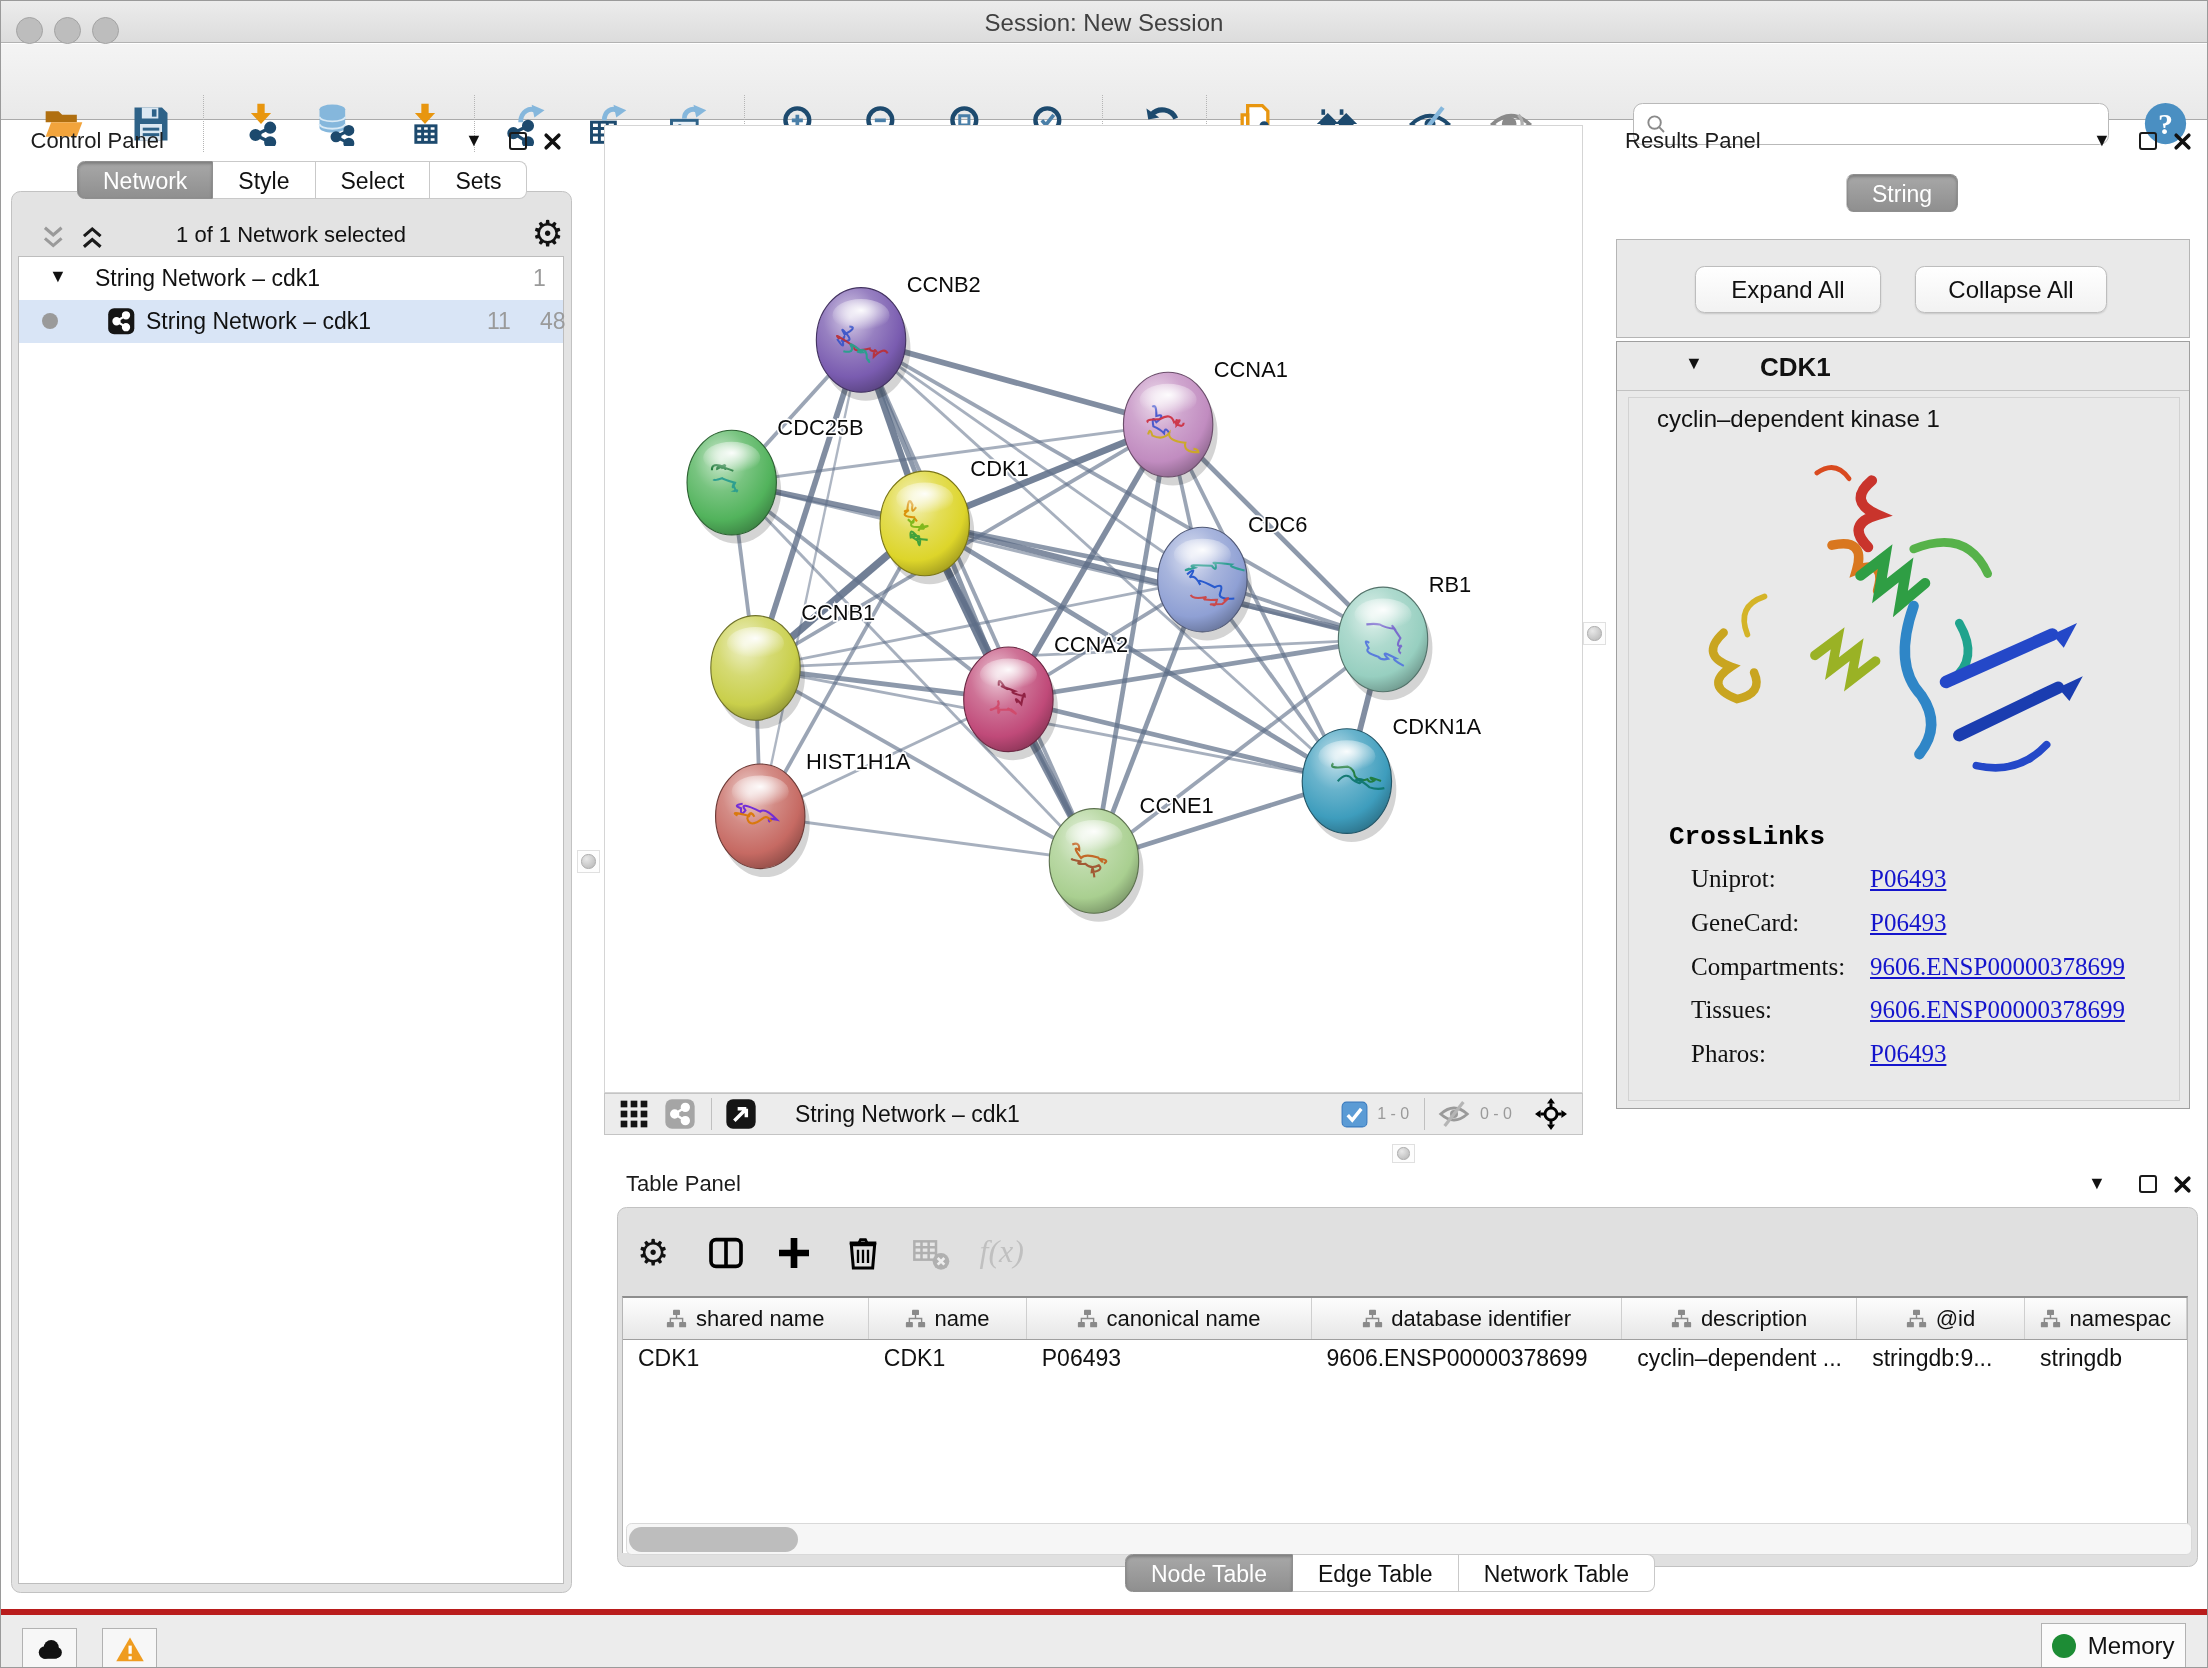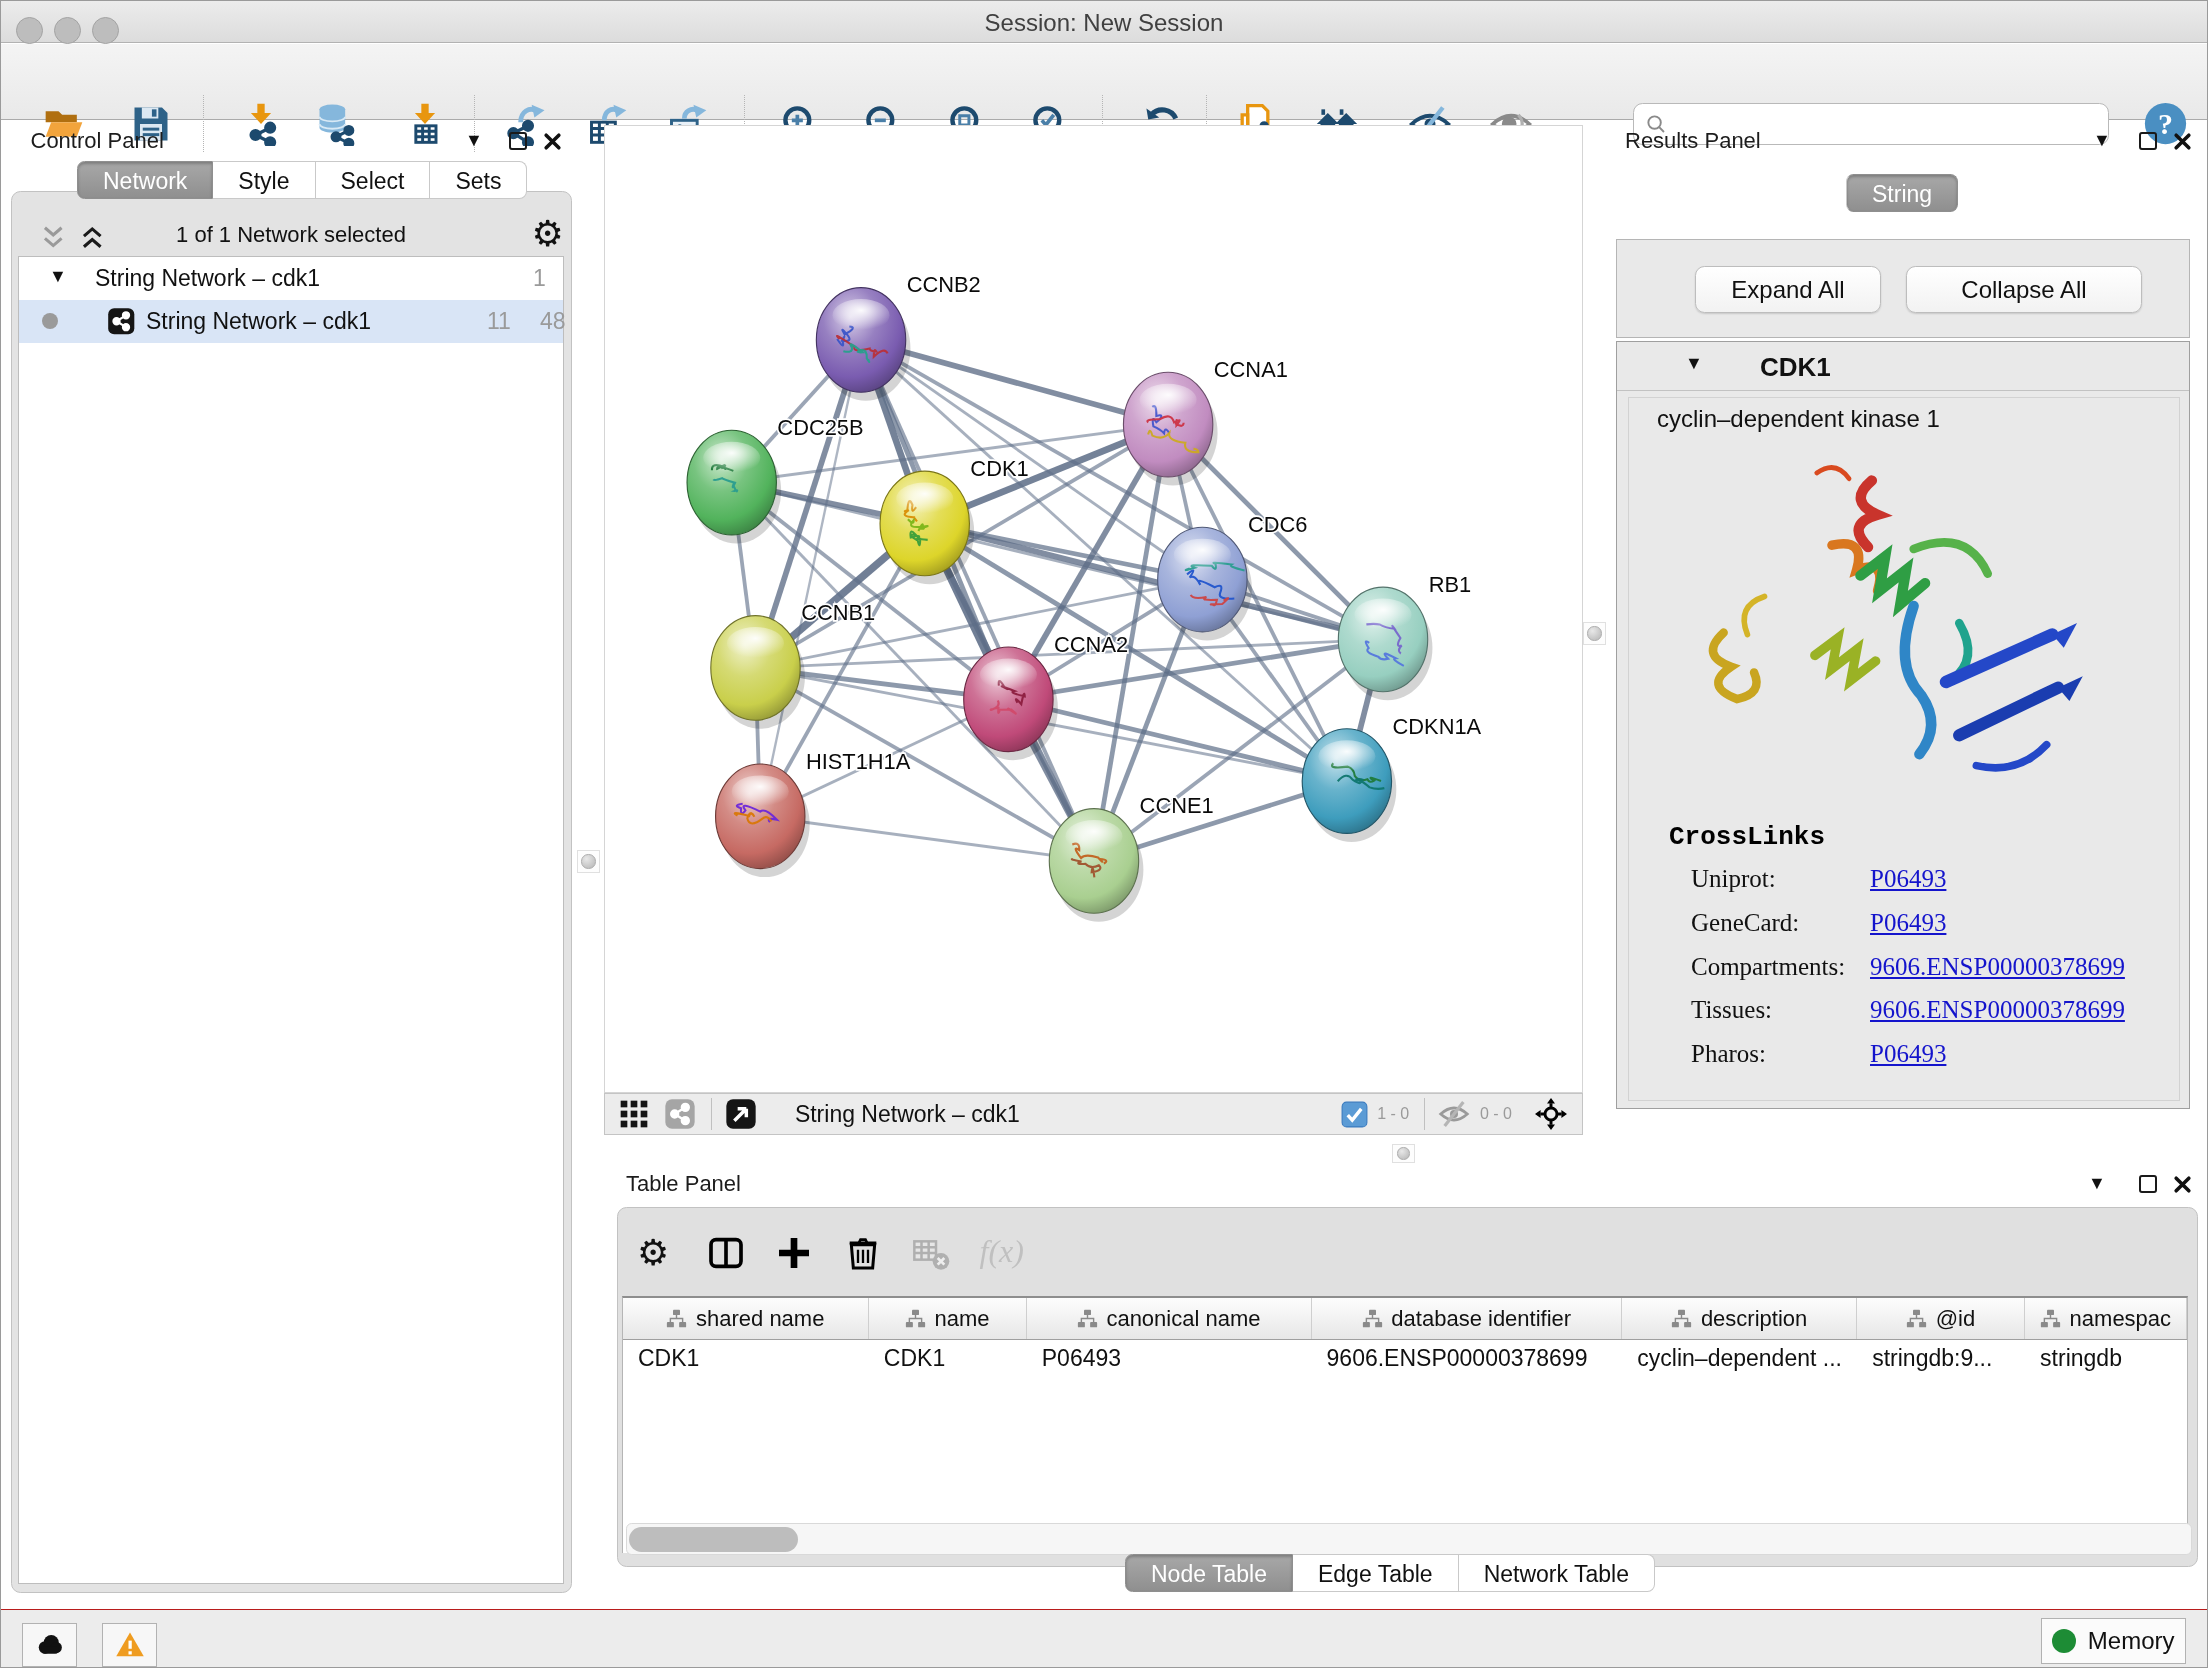--- a/index.html
+++ b/index.html
@@ -86,21 +86,21 @@
   .thead { display:flex; height:42px; background:linear-gradient(#fdfdfd,#e7e7e7); border-bottom:1px solid #9f9f9f; }
   .th { display:flex; align-items:center; justify-content:center; gap:8.6px; font-size:22px; color:#111; border-right:1px solid #cfcfcf; overflow:hidden; white-space:nowrap; }
   .th svg { width:21px; height:21px; flex:0 0 auto; }
   .trow { display:flex; height:38px; }
   .td { font-size:23px; color:#111; padding:4.8px 0 0 15px; overflow:hidden; white-space:nowrap; }
   .hscroll { position:absolute; left:7.6px; bottom:11.4px; width:1566px; height:32px; background:#f6f6f6; border:1px solid #d9d9d9; border-radius:5.7px; }
   .hthumb { position:absolute; left:2.9px; top:2.9px; width:169px; height:25px; background:#bdbdbd; border-radius:12.4px; }
   .tbl-tabs { position:absolute; left:1124px; top:1553px; }
 
   
-  .statusbar { position:absolute; left:0; top:1608px; width:100%; height:60px; background:#ececec; border-top:1px solid #b91c1c; }
+  .statusbar { position:absolute; left:0; top:1608px; width:100%; height:60px; background:#ececec; border-top:6px solid #b91c1c; }
   .st-box { position:absolute; top:13.3px; width:55px; height:44px; background:#f7f7f7; border:1px solid #b2b2b2; display:flex; align-items:center; justify-content:center; }
   .st-box svg { width:30px; height:30px; }
   .mem-btn { position:absolute; right:21px; top:7.6px; width:145px; height:46px; background:#fbfbfb; border:1px solid #b2b2b2; display:flex; align-items:center; justify-content:center; gap:11.4px; font-size:24px; color:#111; }
   .mem-dot { width:24px; height:24px; border-radius:50%; background:#1d8c35; }
 </style>
 </head>
 <body>
 
 <div class="window">
 
@@ -579,21 +579,21 @@
   <span class="phdr-btn tri" style="left:2092px; top:129px">▼</span>
   <span class="mini-square" style="left:2138px; top:131px"></span>
   <span class="phdr-btn close-x" style="left:2172px; top:131px"><svg viewBox="0 0 18 18">
         <path d="M3 3l12 12M15 3L3 15" stroke="#111" stroke-width="3.4" stroke-linecap="round"></path>
       </svg></span>
 
   <div class="rp-tab-wrap"><span class="tab active single">String</span></div>
 
   <div class="rp-outer">
     <span class="rp-btn" style="left:78px; width:186px">Expand All</span>
-    <span class="rp-btn" style="left:289px; width:236px">Collapse All</span>
+    <span class="rp-btn" style="left:298px; width:192px">Collapse All</span>
   </div>
 
   <div class="rp-card">
     <div class="rp-card-hdr">
       <span class="tri" style="position:absolute; left:68px; top:11.4px">▼</span>
       <span class="rp-name">CDK1</span>
     </div>
     <div class="rp-inner"></div>
     <div class="rp-desc">cyclin–dependent kinase 1</div>
 

